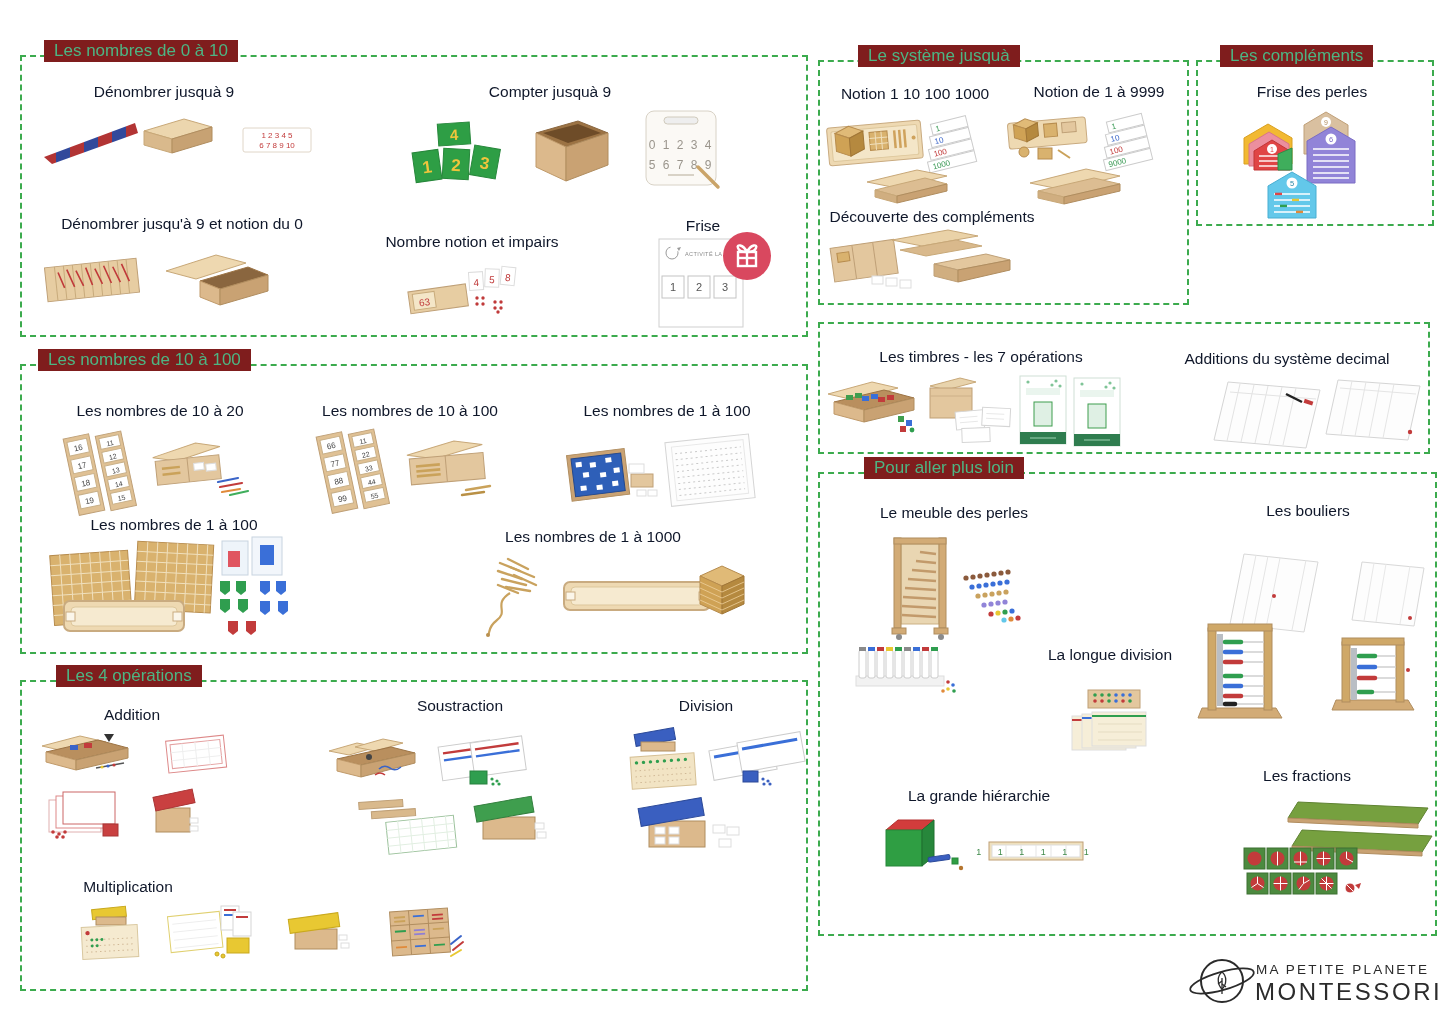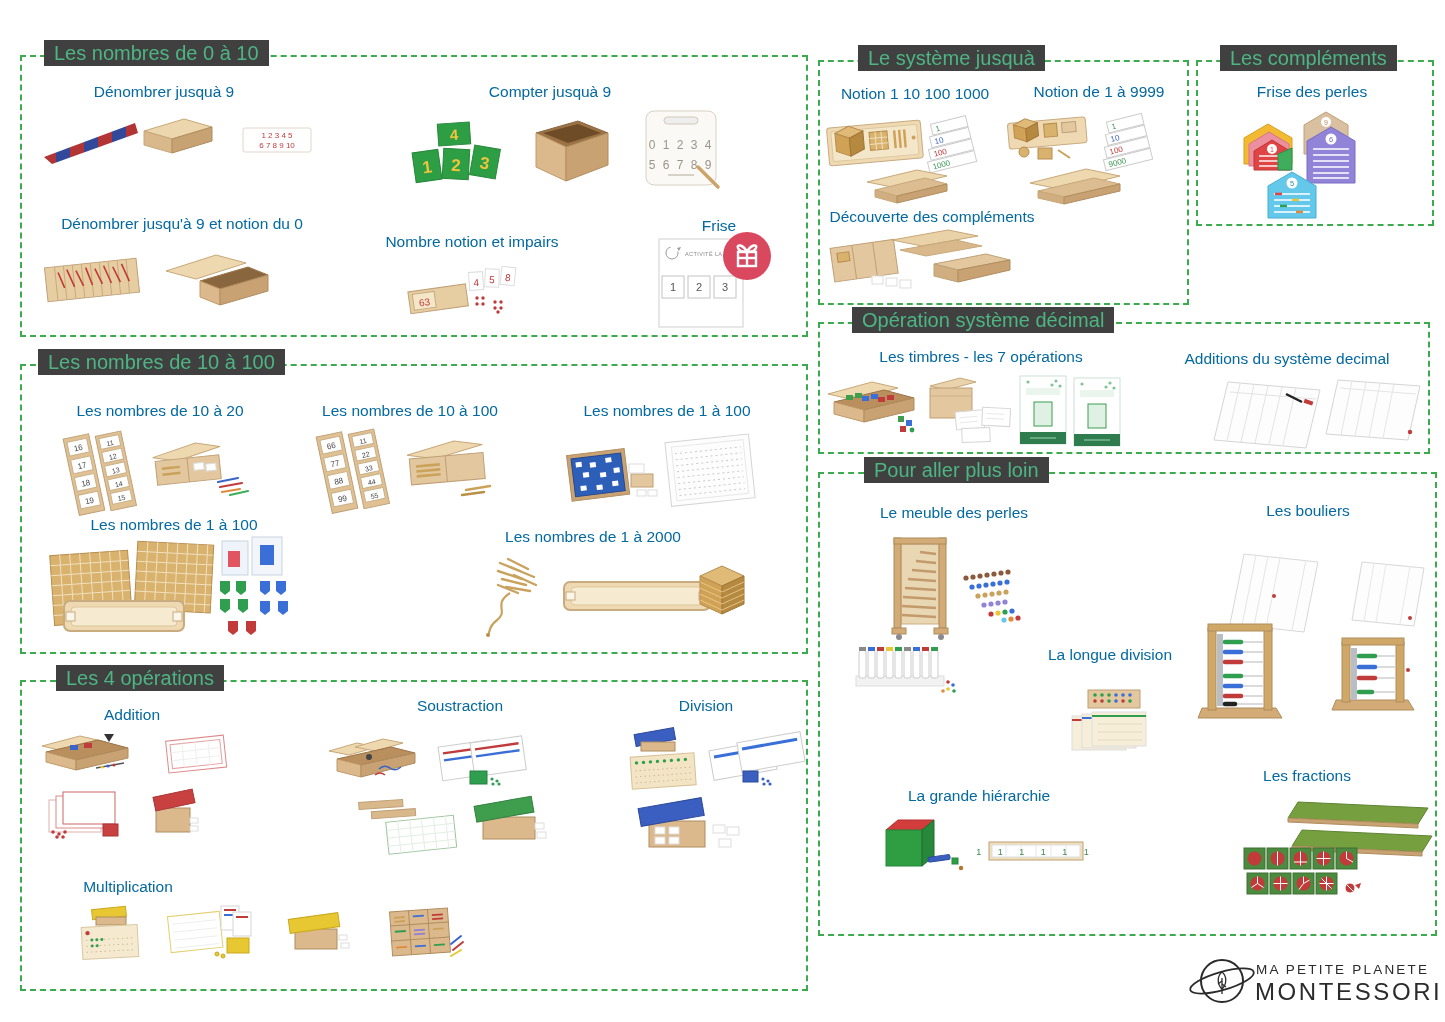--- a/index.html
+++ b/index.html
@@ -1,20 +1,20 @@
 <!DOCTYPE html>
 <html><head>
 <meta charset="utf-8">
 <style>
   html,body{margin:0;padding:0}
   body{font-family:"Liberation Sans",sans-serif;background:#fff}
   #page{position:relative;width:1445px;height:1022px;background:#fff;overflow:hidden}
   .sec{position:absolute;border:2px dashed #3cab4e}
-  .sec-title{position:absolute;top:-17px;background:#404040;padding:0 10px;color:#4db583;font-size:20px;line-height:1.3;white-space:nowrap}
-  .lbl{position:absolute;transform:translateX(-50%);white-space:nowrap;font-size:15.5px;color:#0369a1}
+  .sec-title{position:absolute;top:-17px;background:#7f1d1d;padding:0 10px;color:#4db583;font-size:17px;line-height:1.3;white-space:nowrap}
+  .lbl{position:absolute;transform:translateX(-50%);white-space:nowrap;font-size:15.5px;color:#0f172a}
   svg.ico{position:absolute;overflow:visible}
   svg text{font-family:"Liberation Sans",sans-serif}
 </style>
 </head>
 <body>
 
 <div id="page">
 
   <div class="sec" style="left:20px;top:55px;width:784px;height:278px">
     <span class="sec-title" style="left:22px">Les nombres de 0 à 10</span>
@@ -129,21 +129,21 @@
           <circle cx="70" cy="40" r="1.7"></circle>
           <circle cx="76" cy="40" r="1.7"></circle>
         <circle cx="88" cy="38" r="1.7"></circle>
           <circle cx="94" cy="38" r="1.7"></circle>
           <circle cx="88" cy="44" r="1.7"></circle>
           <circle cx="94" cy="44" r="1.7"></circle>
           <circle cx="91" cy="48" r="1.7"></circle>
       </g>
     </svg>
 
-    <span class="lbl" style="left:697px;top:160px">Frise</span>
+    <span class="lbl" style="left:681px;top:160px">Frise</span>
     <svg class="ico" style="left:636px;top:181px" width="86" height="90" viewBox="0 0 86 90">
       <rect x="1" y="1" width="84" height="88" fill="#fff" stroke="#cfcfcf"></rect>
       <g stroke="#9a9a9a" fill="none">
         <circle cx="14" cy="15" r="6" stroke-dasharray="26 9"></circle>
         <path d="M19 10 l4 -1 l-2 4" fill="#9a9a9a" stroke="none"></path>
       </g>
       <text x="27" y="18" font-size="5.5" fill="#8a8a8a" letter-spacing="0.4">ACTIVITÉ LA FRISE</text>
       <rect x="4" y="38" width="22" height="22" fill="#fff" stroke="#c4c4c4"></rect>
       <rect x="30" y="38" width="22" height="22" fill="#fff" stroke="#c4c4c4"></rect>
       <rect x="56" y="38" width="22" height="22" fill="#fff" stroke="#c4c4c4"></rect>
@@ -337,21 +337,21 @@
           <polygon points="196,84 206,84 206,94 201,98 196,94" fill="#c23b3b"></polygon>
       </g>
     </svg>
     <svg class="ico" style="left:40px;top:231px" width="125" height="38" viewBox="0 0 125 38">
       <rect x="2" y="4" width="120" height="30" rx="6" fill="#eed9b2" stroke="#c9ab80" stroke-width="2"></rect>
       <rect x="9" y="10" width="106" height="19" rx="4" fill="#f6ead0" stroke="#ddc79c"></rect>
       <rect x="4" y="15" width="9" height="9" fill="#fbf6ea" stroke="#c9ab80"></rect>
       <rect x="111" y="15" width="9" height="9" fill="#fbf6ea" stroke="#c9ab80"></rect>
     </svg>
 
-    <span class="lbl" style="left:571px;top:162px">Les nombres de 1 à 2000</span>
+    <span class="lbl" style="left:571px;top:162px">Les nombres de 1 à 1000</span>
     <svg class="ico" style="left:458px;top:191px" width="65" height="80" viewBox="0 0 65 80">
       <g stroke="#c9a25e" stroke-width="2.4" stroke-linecap="round">
         <line x1="20" y1="6" x2="40" y2="14"></line>
           <line x1="28" y1="2" x2="48" y2="12"></line>
           <line x1="18" y1="14" x2="42" y2="22"></line>
         <line x1="30" y1="10" x2="54" y2="20"></line>
           <line x1="22" y1="22" x2="46" y2="28"></line>
           <line x1="34" y1="18" x2="56" y2="28"></line>
         <line x1="26" y1="30" x2="50" y2="34"></line>
           <line x1="18" y1="28" x2="38" y2="36"></line>
@@ -781,21 +781,20 @@
             <rect x="7" y="20.7" width="7" height="2.4" fill="#e04545"></rect>
             <rect x="24" y="26.7" width="7" height="2.4" fill="#e8c832"></rect>
             <rect x="12" y="32.7" width="7" height="2.4" fill="#2f9e4f"></rect>
             <rect x="28" y="38.7" width="7" height="2.4" fill="#e08a3a"></rect>
           </g>
       </g>
     </svg>
   </div>
 
   <div class="sec" style="left:818px;top:322px;width:608px;height:128px">
-    <span class="sec-title" style="left:32px">Opération système décimal</span>
 
     <span class="lbl" style="left:161px;top:24px">Les timbres - les 7 opérations</span>
     <svg class="ico" style="left:8px;top:54px" width="88" height="60" viewBox="0 0 88 60">
       <polygon points="0,16 44,4 70,10 26,22" fill="#eed8b0" stroke="#c8a878"></polygon>
       <polygon points="6,24 56,12 86,20 36,32" fill="#b98f5e" stroke="#9c7344"></polygon>
       <polygon points="6,24 36,32 36,44 6,36" fill="#dcb98c" stroke="#c09a6a"></polygon>
       <polygon points="36,32 86,20 86,32 36,44" fill="#c9a273" stroke="#b08d5f"></polygon>
       <g>
           <rect x="18" y="17" width="7" height="5" fill="#3f9e4e"></rect>
           <rect x="27" y="15" width="7" height="5" fill="#3f9e4e"></rect>

